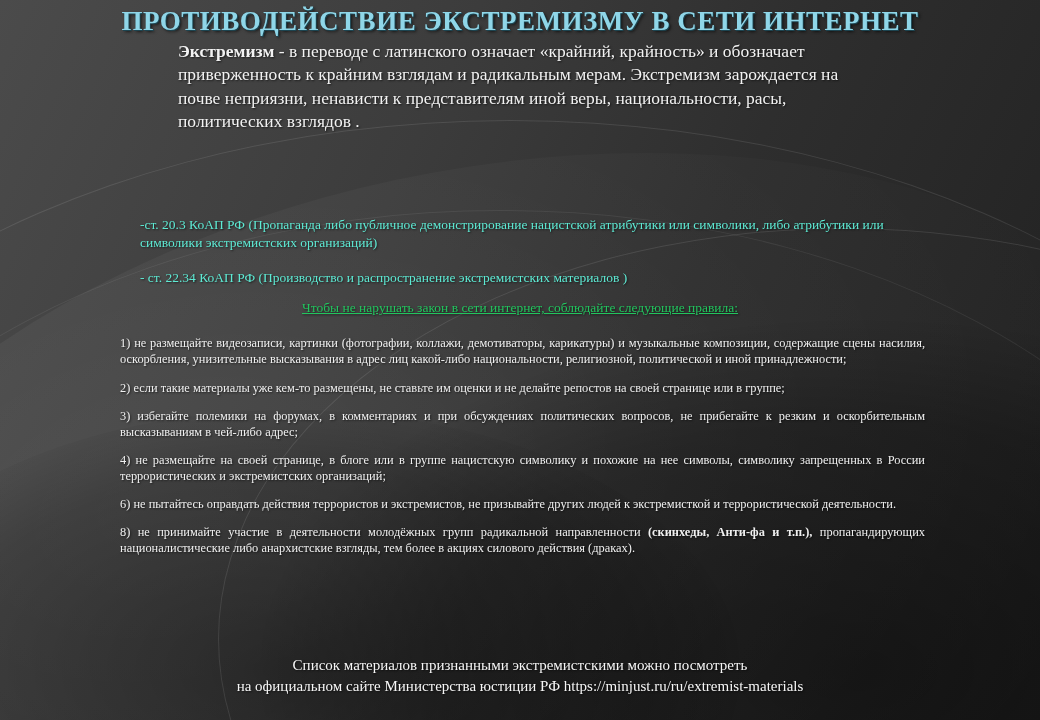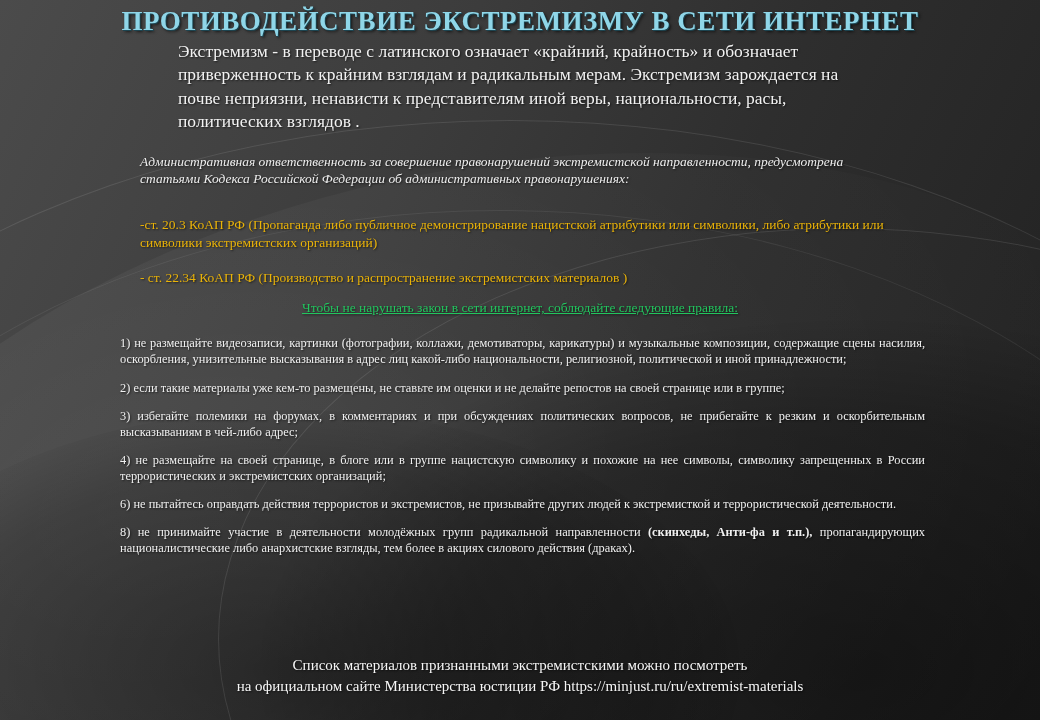--- a/index.html
+++ b/index.html
@@ -105,42 +105,42 @@
     position: absolute;
     top: 40px;
     left: 178px;
     width: 685px;
     font-size: 17.5px;
     line-height: 1.33;
     color: #f2f2f2;
     text-shadow: 1px 1px 2px rgba(0,0,0,0.6);
   }
   .intro .term {
-    font-weight: normal;
+    font-weight: bold;
   }
 
   .admin-note {
     position: absolute;
     top: 153px;
     left: 140px;
     width: 745px;
     font-style: italic;
     font-size: 13.5px;
     line-height: 1.28;
     color: #ededed;
     text-shadow: 1px 1px 2px rgba(0,0,0,0.6);
   }
 
   .article {
     position: absolute;
     left: 140px;
     width: 765px;
     font-size: 13.5px;
     line-height: 1.3;
-    color: #eab308;
+    color: #5eead4;
     text-shadow: 1px 1px 2px rgba(0,0,0,0.6);
   }
   .article-1 { top: 216px; }
   .article-2 { top: 269px; }
 
   .rules-heading {
     position: absolute;
     top: 300px;
     left: 0;
     width: 1040px;
@@ -192,21 +192,20 @@
   <div class="arc arc-3"></div>
 
   <div class="content">
 
     <div class="title">ПРОТИВОДЕЙСТВИЕ ЭКСТРЕМИЗМУ В СЕТИ ИНТЕРНЕТ</div>
 
     <div class="intro">
       <span class="term">Экстремизм</span><span> -  в переводе с латинского означает «крайний, крайность» и обозначает приверженность к крайним взглядам и радикальным мерам. Экстремизм зарождается на почве неприязни, ненависти к представителям иной веры, национальности, расы, политических взглядов .</span>
     </div>
 
-    <div class="admin-note">Административная ответственность за совершение правонарушений экстремистской направленности, предусмотрена статьями Кодекса Российской Федерации об административных правонарушениях:</div>
 
     <div class="article article-1">-ст. 20.3 КоАП РФ (Пропаганда либо публичное демонстрирование нацистской атрибутики или символики, либо атрибутики или символики экстремистских организаций)</div>
     <div class="article article-2"> - ст. 22.34 КоАП РФ (Производство и распространение экстремистских материалов )</div>
 
     <div class="rules-heading">Чтобы не нарушать закон в сети интернет, соблюдайте следующие правила:</div>
 
     <div class="rules">
       <p class="rule">1) не размещайте видеозаписи, картинки (фотографии, коллажи, демотиваторы, карикатуры) и музыкальные композиции, содержащие сцены насилия, оскорбления, унизительные высказывания в адрес лиц какой-либо национальности, религиозной, политической и иной принадлежности;</p>
       <p class="rule">2) если такие материалы уже кем-то размещены, не ставьте им оценки и не делайте репостов на своей странице или в группе;</p>
       <p class="rule">3) избегайте полемики на форумах, в комментариях и при обсуждениях политических вопросов, не прибегайте к резким и оскорбительным высказываниям в чей-либо адрес;</p>

